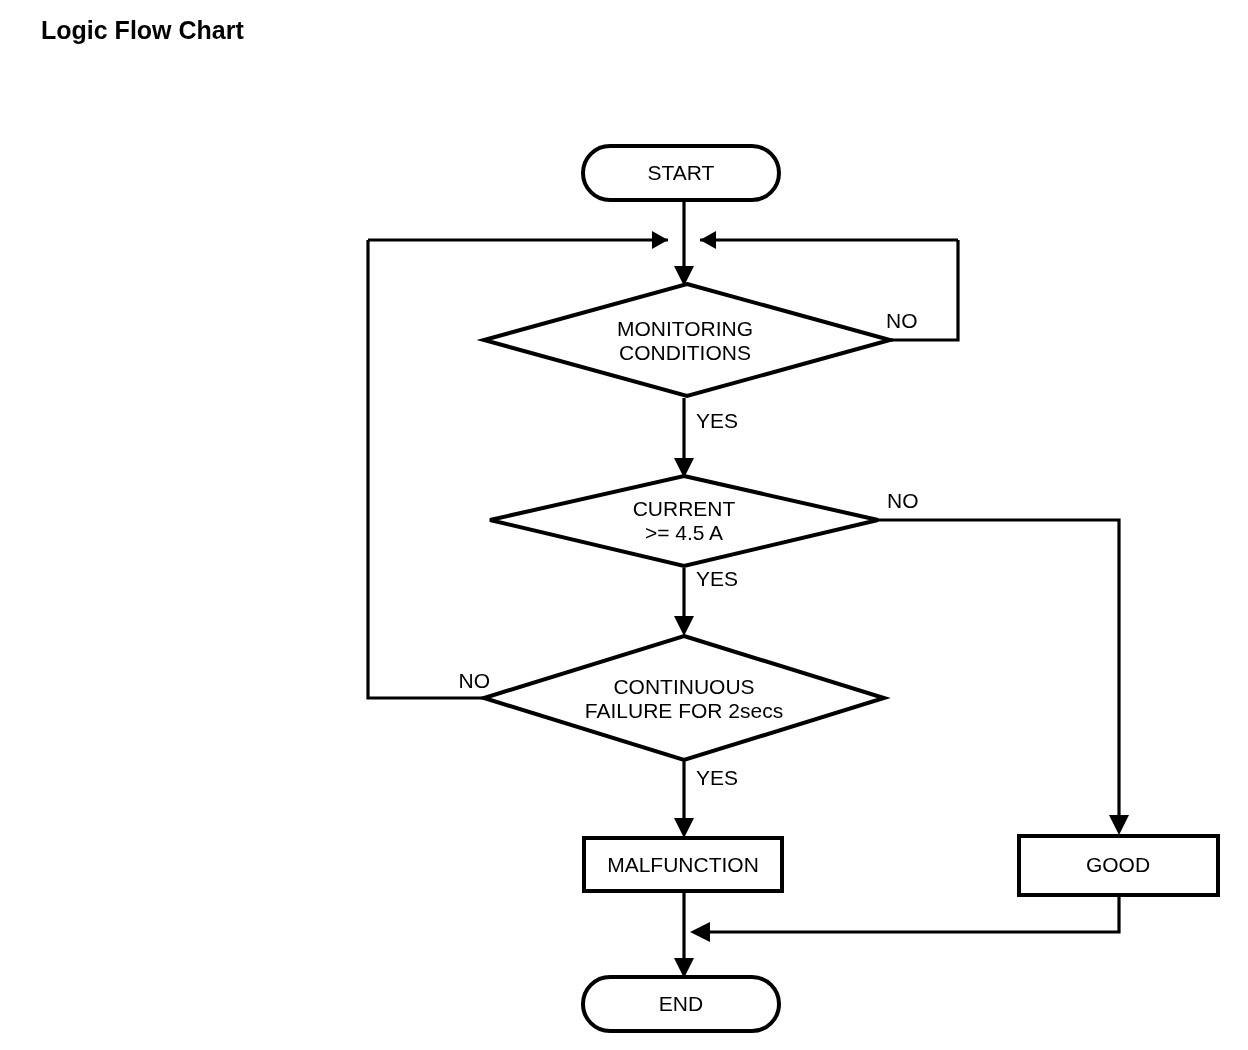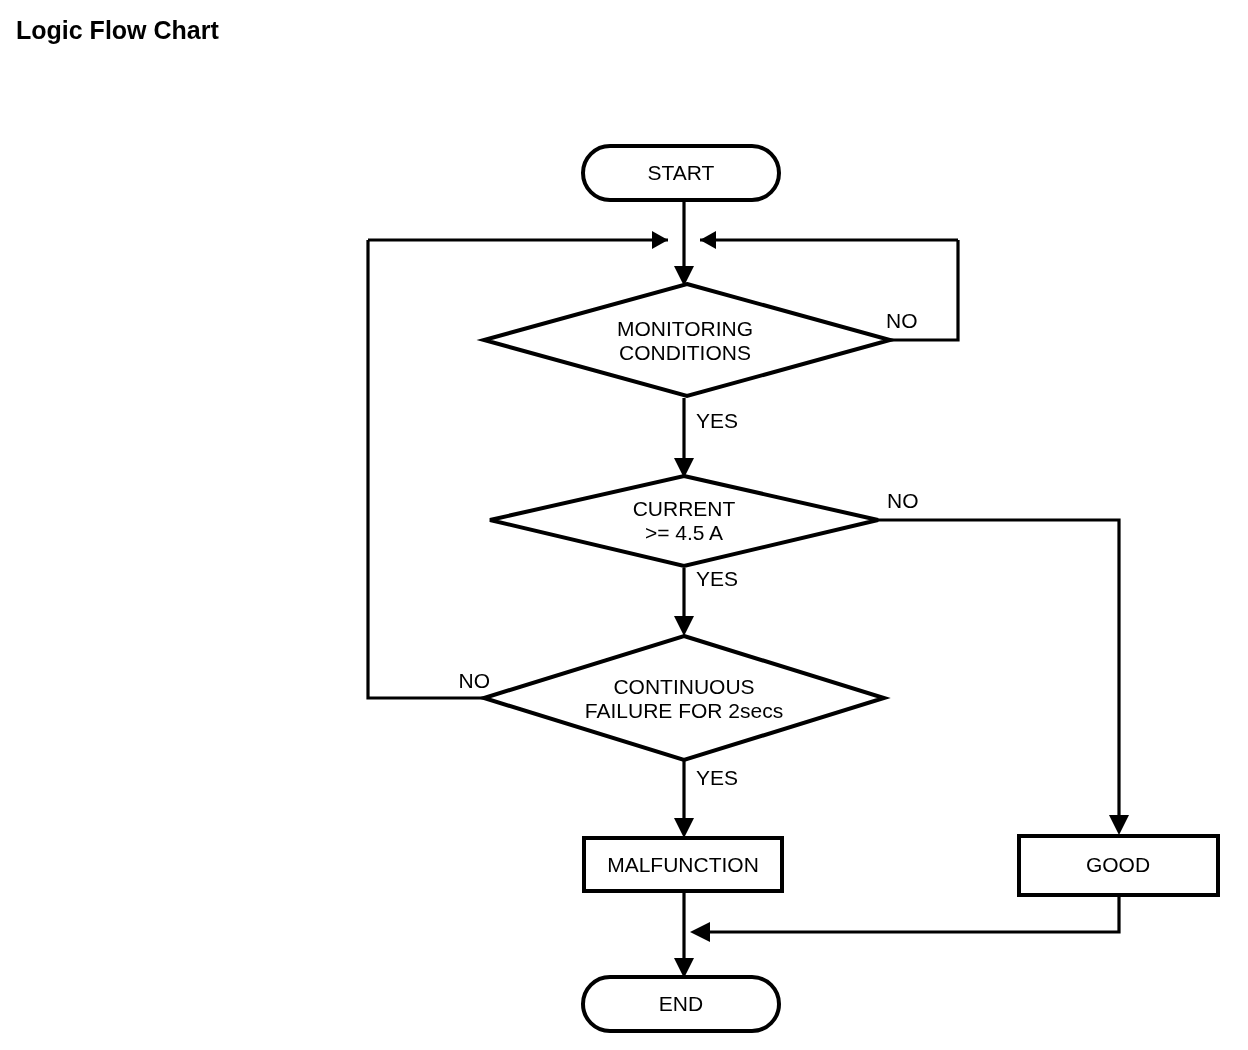--- a/index.html
+++ b/index.html
@@ -17,21 +17,21 @@
     position: relative;
   }
   #page {
     position: relative;
     width: 1248px;
     height: 1050px;
     background: #ffffff;
   }
   #page-title {
     position: absolute;
-    left: 16px;
+    left: 41px;
     top: 16px;
     font-size: 25px;
     font-weight: bold;
     letter-spacing: 0px;
     color: #000000;
     white-space: nowrap;
   }
   #flow-svg {
     position: absolute;
     left: 0;

